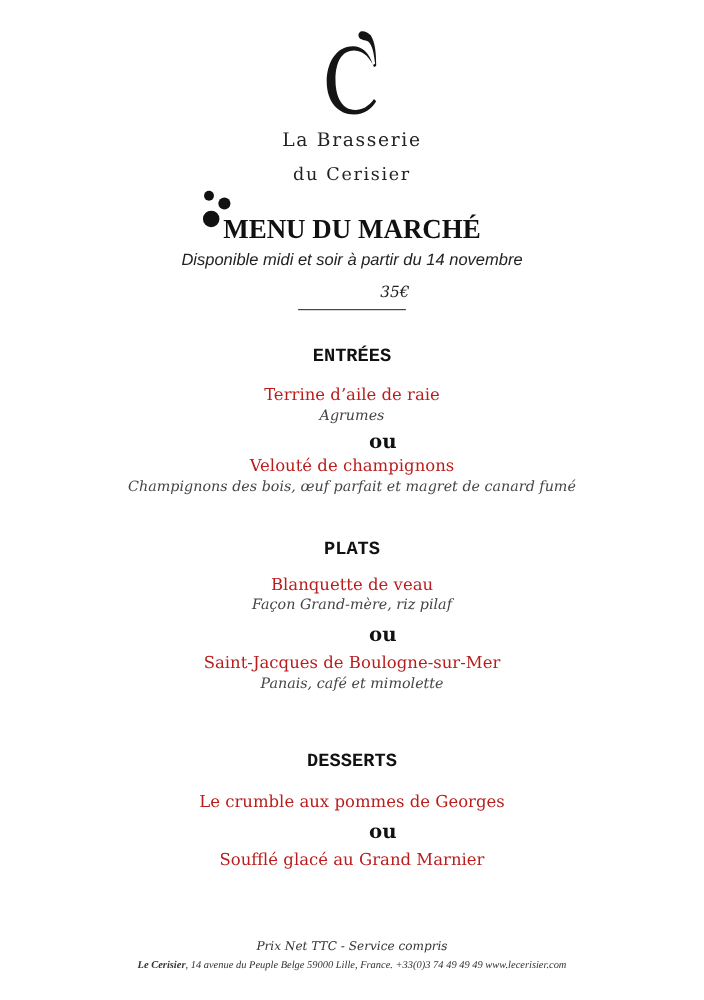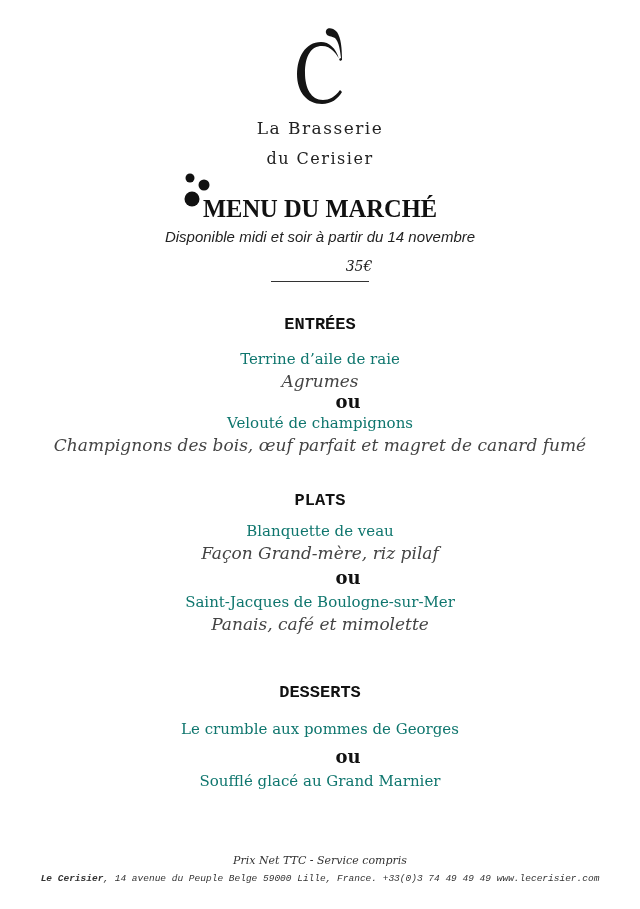--- a/index.html
+++ b/index.html
@@ -7,25 +7,25 @@
     .abs { position: absolute; left: 0; width: 640px; text-align: center; white-space: nowrap; }
     .logo-c { position: absolute; left: 285px; top: 24px; width: 70px; height: 88px; }
     .brand-1 { top: 118px; font-family: "DejaVu Serif", serif; font-size: 17px; letter-spacing: 1.5px; color: #222; }
     .brand-2 { top: 149px; font-family: "DejaVu Serif", serif; font-size: 16px; letter-spacing: 1.5px; color: #222; }
     .dots { position: absolute; left: 180px; top: 170px; width: 40px; height: 45px; }
     .menu-title { top: 195px; font-family: "Liberation Serif", serif; font-size: 25px; font-weight: bold; letter-spacing: 0px; color: #111; transform: scaleX(0.98); }
     .subtitle { top: 228px; font-family: Liberation Sans, sans-serif; font-style: italic; font-size: 15px; color: #222; }
     .price { top: 258px; font-family: "DejaVu Serif", serif; font-style: italic; font-size: 14px; color: #222; padding-left: 39px; }
     .price-rule { position: absolute; left: 271px; top: 281px; width: 98px; height: 1px; background: #333; }
     .section-h { font-family: Liberation Mono, monospace; font-weight: bold; font-size: 17px; color: #111; }
-    .dish { font-family: "DejaVu Serif", serif; font-size: 15px; color: #0f766e; }
-    .desc { font-family: "DejaVu Serif", serif; font-style: italic; font-size: 17px; color: #444; }
+    .dish { font-family: "DejaVu Serif", serif; font-size: 15px; color: #b91c1c; }
+    .desc { font-family: "DejaVu Serif", serif; font-style: italic; font-size: 13px; color: #444; }
     .ou { font-family: "DejaVu Serif", serif; font-weight: bold; font-size: 18px; color: #111; margin-left: 28px; }
     .footer-1 { top: 854px; font-family: "DejaVu Serif", serif; font-style: italic; font-size: 11px; color: #333; }
-    .footer-2 { top: 873px; font-family: Liberation Mono, monospace; font-style: italic; font-size: 9.5px; color: #333; }
+    .footer-2 { top: 873px; font-family: Liberation Serif, serif; font-style: italic; font-size: 9.5px; color: #333; }
     .footer-2 b { font-weight: bold; }
   </style>
 </head>
 <body>
 
 <svg class="logo-c" viewBox="0 0 70 88">
   <path d="M52 8 C46 2 40 4 41 9 C42 13 47 12 50 14 C54 18 55 26 56 34 L54 35 C51 24 44 18 36 18 C20 18 12 34 12 50 C12 68 22 80 37 80 C46 80 53 75 57 68 L55 66 C50 73 44 76 38 76 C26 76 20 64 20 49 C20 32 26 22 37 22 C46 22 52 30 55 37 L57 36 C57 24 56 14 52 8 Z" fill="#151515"></path>
 </svg>
 <div class="abs brand-1">La Brasserie</div>
 <div class="abs brand-2">du Cerisier</div>

